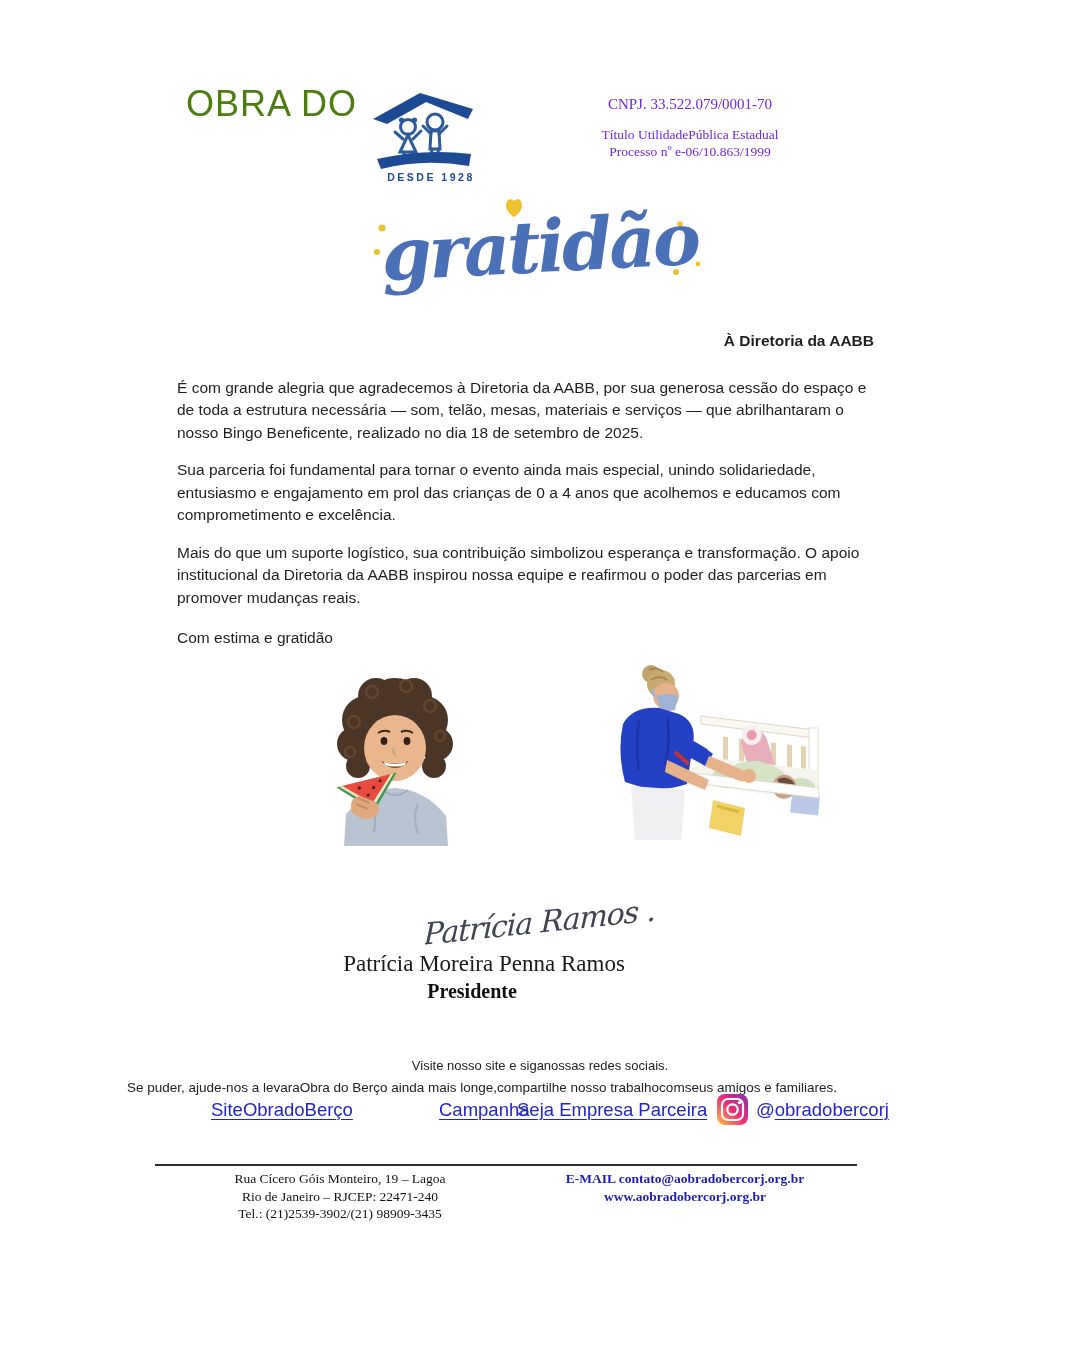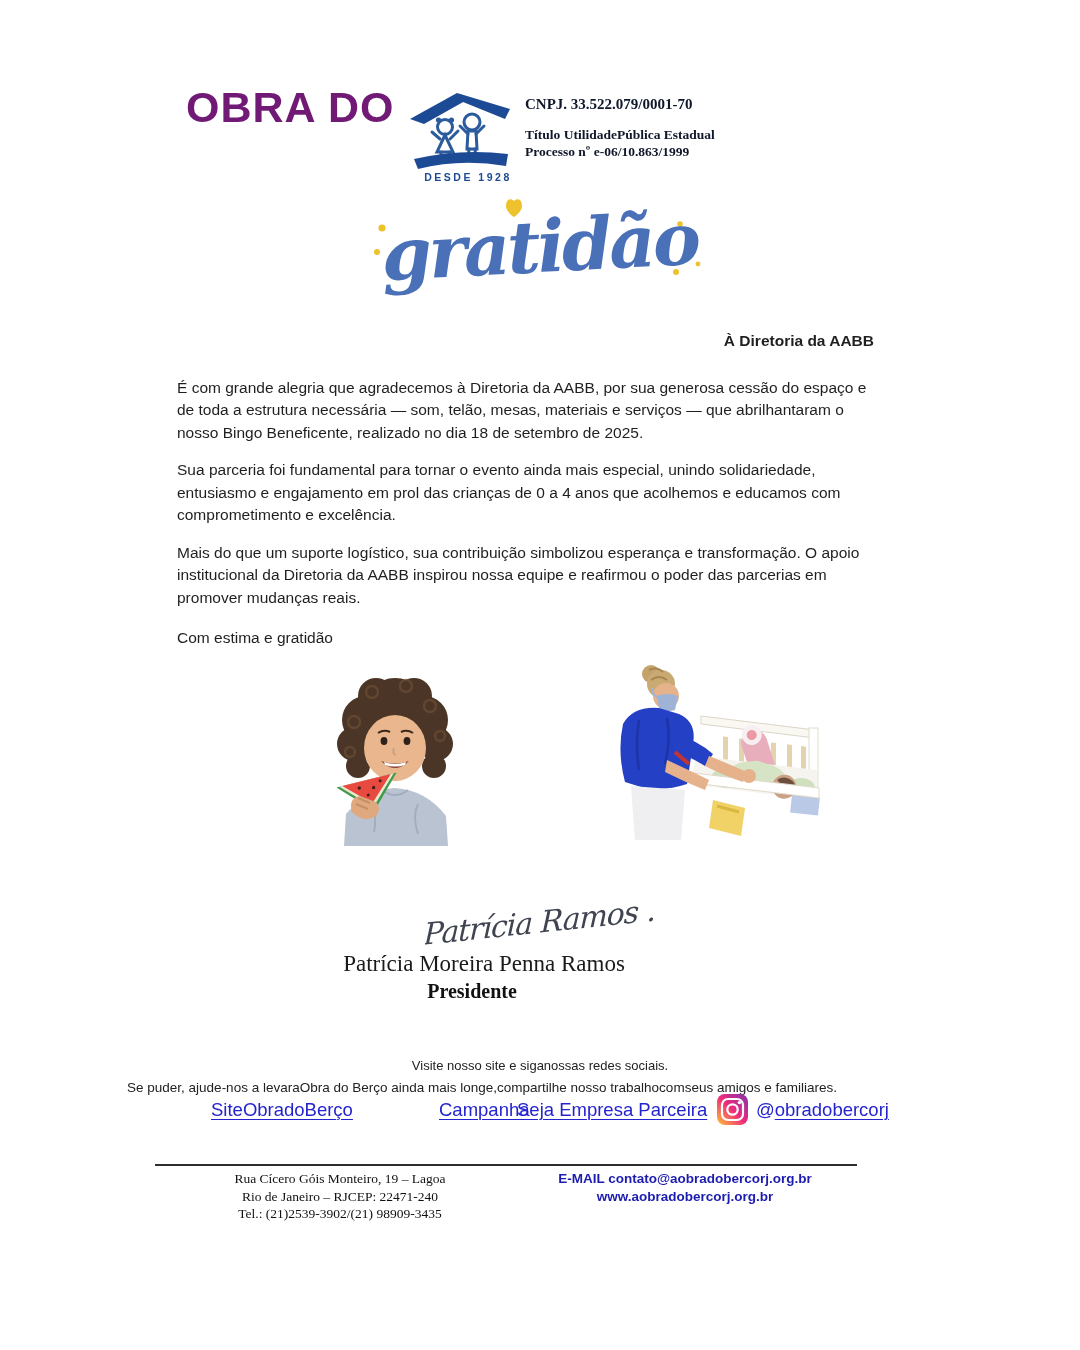--- a/index.html
+++ b/index.html
@@ -9,25 +9,25 @@
     font-family:"Liberation Sans", sans-serif;
     color:#1c1c1c;
     position:relative;
     overflow:hidden;
   }
   .abs { position:absolute; }
 
   
   #logo { left:186px; top:86px; display:flex; gap:10px; align-items:flex-start; }
   .logo-words { display:flex; flex-direction:column; line-height:1; }
-  .logo-line1 { font-size:43px; letter-spacing:1px; color:#701a75; font-weight:700; }
+  .logo-line1 { font-size:36px; letter-spacing:1px; color:#4d7c0f; font-weight:400; }
   .logo-line2 { font-size:47px; letter-spacing:0.5px; color:#2b5b9c; font-weight:700; margin-top:2px; }
 
-  #registry { left:525px; top:96px; width:330px; 
-    font-family:"Liberation Serif", serif; font-weight:700; color:#0f172a; }
+  #registry { left:525px; top:96px; width:330px; text-align:center;
+    font-family:"Liberation Serif", serif; font-weight:400; color:#6d28d9; }
   .registry-cnpj  { font-size:15px; margin-bottom:13px; }
   .registry-line  { font-size:13.5px; line-height:17px; }
 
   
   #hero { left:368px; top:176px; }
 
   
   #letter { left:177px; top:330px; width:697px; font-size:15.5px; line-height:22.5px; color:#1f1f1f; }
   #letter .salutation { font-weight:700; margin-bottom:24px;text-align:right; }
   #letter p { margin-bottom:15px; }
@@ -57,21 +57,21 @@
   #link-empresa  { left:517px; }
   #insta-icon { left:716px; top:1093px; cursor:pointer; }
   #insta-handle { left:756px; top:1099px; position:absolute; font-size:18.5px; color:#2424cf; cursor:pointer; white-space:nowrap; }
   #insta-handle .u { text-decoration:underline; text-underline-offset:3px; text-decoration-thickness:1.2px; }
 
   
   #divider { left:155px; top:1164px; width:702px; border-top:2px solid #2e2e2e; height:0; }
   #footer-address { left:190px; top:1170px; width:300px; text-align:center;
     font-family:"Liberation Serif", serif; font-size:13.5px; line-height:17.5px; color:#111; }
   #footer-contact { left:535px; top:1170px; width:300px; text-align:center;
-    font-family:Liberation Sans, sans-serif; font-size:13.5px; line-height:18px; font-weight:700; color:#1c1cb0; }
+    font-family:Liberation Serif, serif; font-size:13.5px; line-height:18px; font-weight:700; color:#1c1cb0; }
 </style>
 </head>
 <body>
 
 <div id="logo" class="abs">
   <div class="logo-words">
     <span class="logo-line1">OBRA DO</span>
   </div>
   <svg width="118" height="98" viewBox="0 0 118 98">
 

